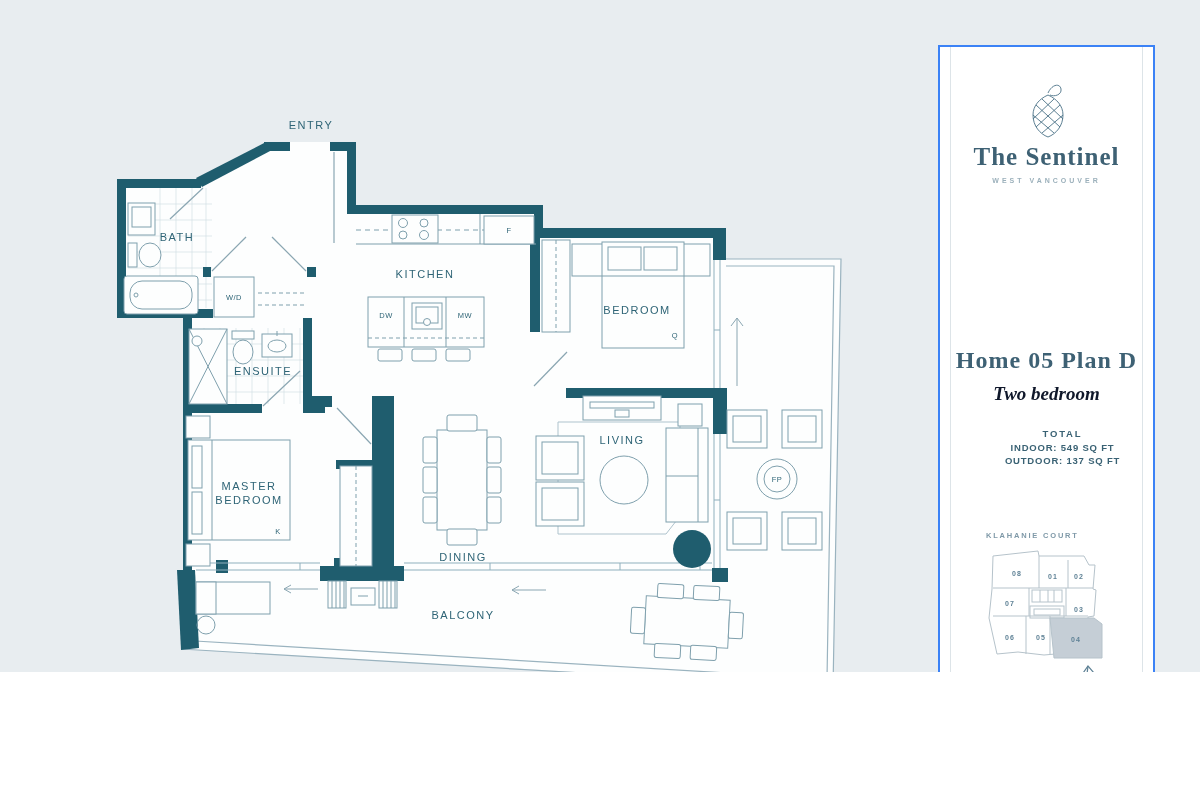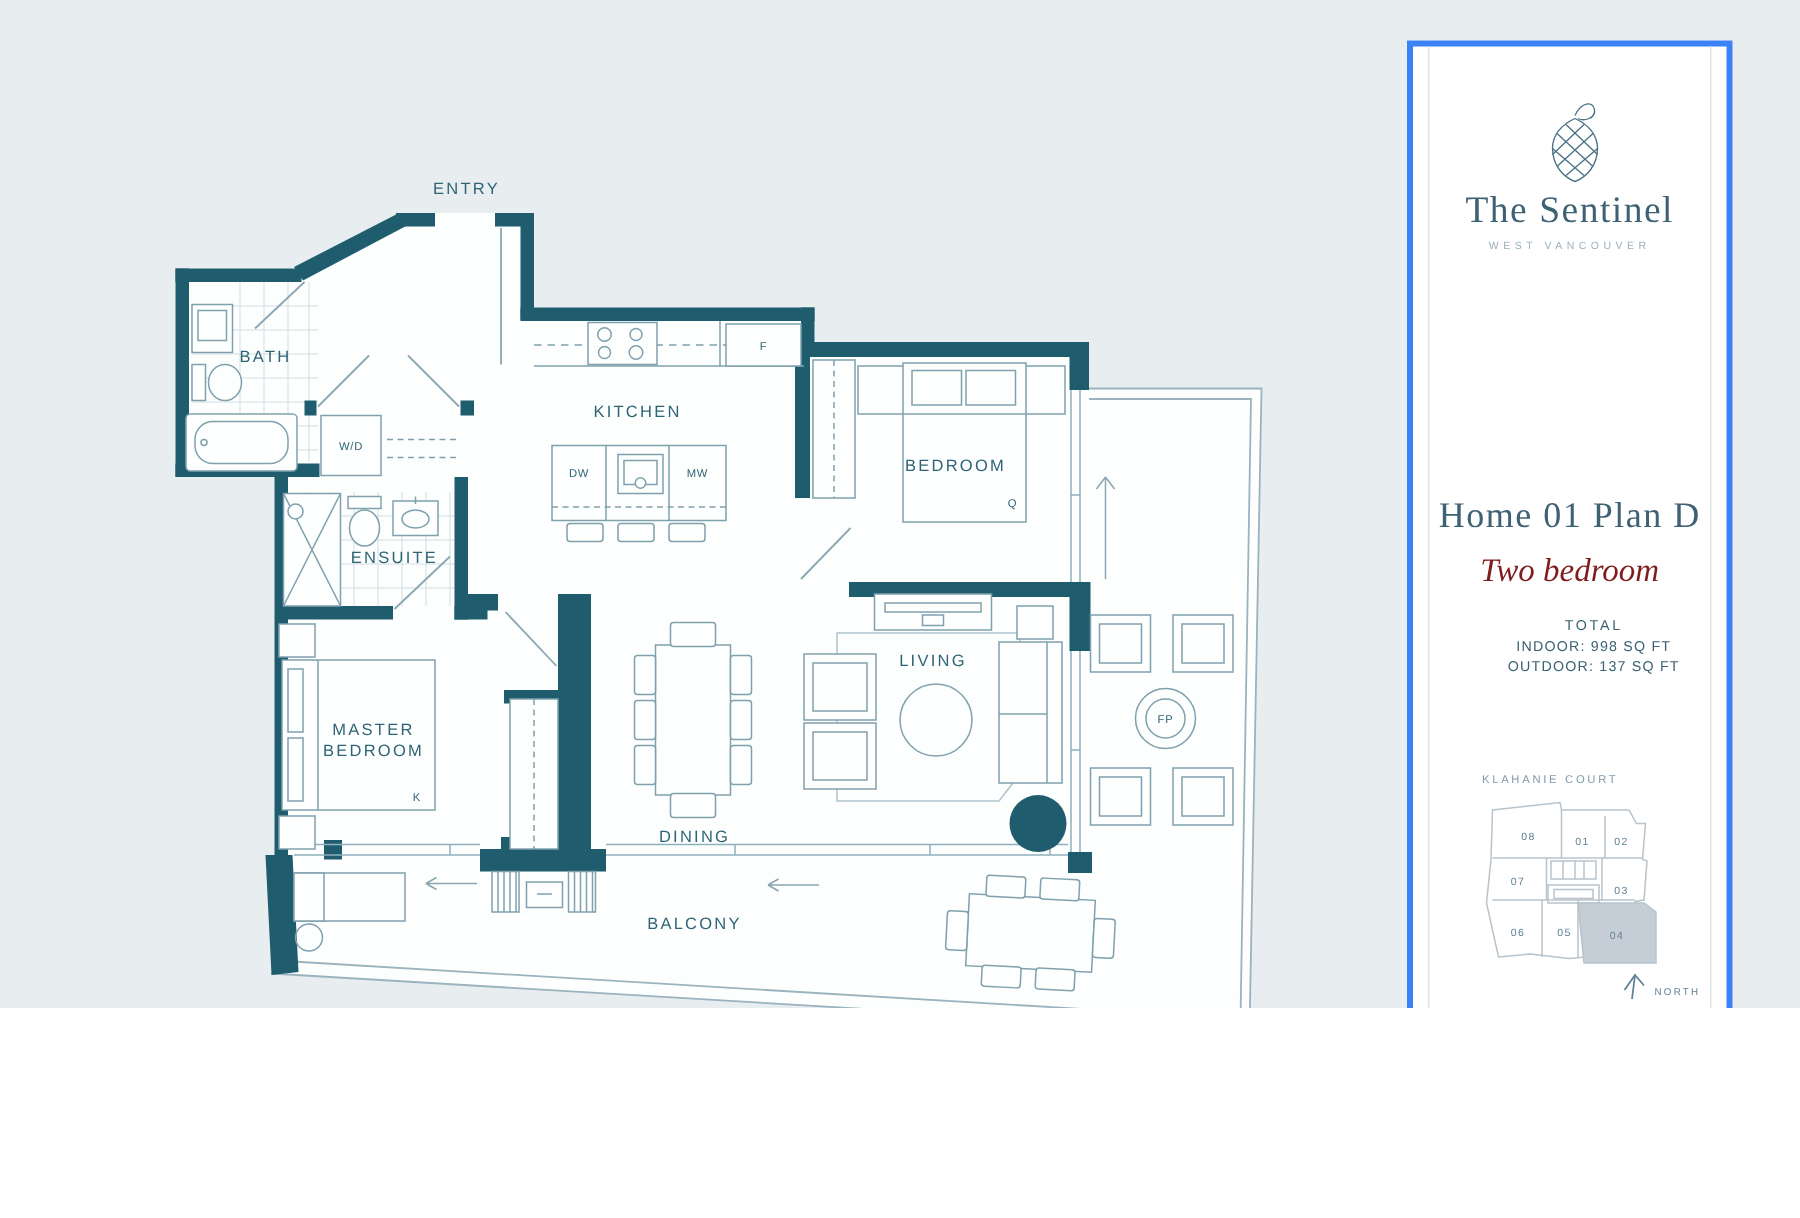--- a/index.html
+++ b/index.html
@@ -1,28 +1,28 @@
 <!DOCTYPE html>
 <html><head>
 <meta charset="utf-8">
 <style>
   html,body{margin:0;padding:0;}
   .page{position:relative;width:1200px;height:672px;background:#e8edf0;overflow:hidden;
         font-family:"Liberation Sans",sans-serif;}
   svg text{font-family:"Liberation Sans",sans-serif;}
   .room-label{fill:#2e6476;font-size:11px;letter-spacing:1.5px;}
   .tag-label{fill:#2e6476;font-size:7.5px;letter-spacing:0.5px;}
-  .panel{position:absolute;left:938px;top:27px;width:217px;height:742px;background:#ffffff;
-         border:4px solid #3b82f6;box-sizing:border-box;}
+  .panel{position:absolute;left:938px;top:45px;width:217px;height:742px;background:#ffffff;
+         border:2px solid #3b82f6;box-sizing:border-box;font-weight:bold;}
   .panel .inner-line{position:absolute;top:0;bottom:0;width:1px;background:#dde4e8;}
   .panel .txt{position:absolute;left:0;right:0;text-align:center;}
   .brand{font-family:"Liberation Serif",serif;font-size:25px;color:#3e6174;letter-spacing:1px;}
   .brand-sub{font-size:7px;letter-spacing:3px;color:#9bb0bb;}
   .plan-name{font-family:"Liberation Serif",serif;font-size:24px;color:#3e6174;letter-spacing:1px;}
-  .plan-type{font-family:"Liberation Serif",serif;font-style:italic;font-size:22px;color:#7f1d1d;}
+  .plan-type{font-family:"Liberation Serif",serif;font-style:italic;font-size:19px;color:#0f172a;}
   .total-block{font-size:9.5px;color:#3a6274;line-height:13.5px;letter-spacing:0.8px;}
   .total-head{letter-spacing:1.8px;}
   .disclaimer{position:absolute;left:75px;top:766px;font-size:7px;color:#8fa5b1;letter-spacing:0.3px;}
   .kp-label{fill:#5f8296;font-size:7px;letter-spacing:1px;}
 </style>
 </head>
 <body>
 
 <div class="page">
 
@@ -261,26 +261,26 @@
   <svg class="txt" style="top:32px;" width="217" height="70" viewBox="0 0 217 70">
     <g stroke="#4b7287" stroke-width="0.9" fill="none">
       <path d="M108,14 C112,5 120,4 121,10 C122,16 114,18 110,16"></path>
       <path d="M108,16 C99,20 93,27 93,36 C93,47 100,55 108,58 C116,55 123,47 123,36 C123,27 117,20 108,16 Z"></path>
       <path d="M96,26 120,48 M93,36 114,54 M102,20 123,40 M120,26 96,48 M123,36 102,54 M114,20 93,40"></path>
     </g>
   </svg>
   <div class="txt brand" style="top:96px;">The Sentinel</div>
   <div class="txt brand-sub" style="top:130px;">WEST VANCOUVER</div>
 
-  <div class="txt plan-name" style="top:300px;">Home 01 Plan D</div>
+  <div class="txt plan-name" style="top:300px;">Home 05 Plan D</div>
   <div class="txt plan-type" style="top:336px;">Two bedroom</div>
 
   <div class="txt total-block" style="top:380px;margin-left:32px;">
     <div class="total-head">TOTAL</div>
-    <div>INDOOR: 998 SQ FT</div>
+    <div>INDOOR: 549 SQ FT</div>
     <div>OUTDOOR: 137 SQ FT</div>
   </div>
 
   <svg style="position:absolute;left:3px;top:477px;" width="211" height="170" viewBox="0 0 211 170">
     <text x="43" y="14" fill="#7f99a8" font-size="7.5" letter-spacing="1.8">KLAHANIE COURT</text>
     <g stroke="#b6c3cb" stroke-width="1" fill="none">
       <polygon points="50,32 95,27 96,32 141,32 146,41 152,41 150,65 153,66 151,92 145,93 146,127 101,131 75,128 54,130 46,94 49,65"></polygon>
       <path d="M50,64H150 M50,92H145 M96,32V64 M125,36V64 M86,64V92 M123,64V92 M83,92V130 M107,92V130"></path>
       <rect x="89" y="66" width="30" height="12"></rect>
       <path d="M97,66v12 M105,66v12 M111,66v12"></path>

